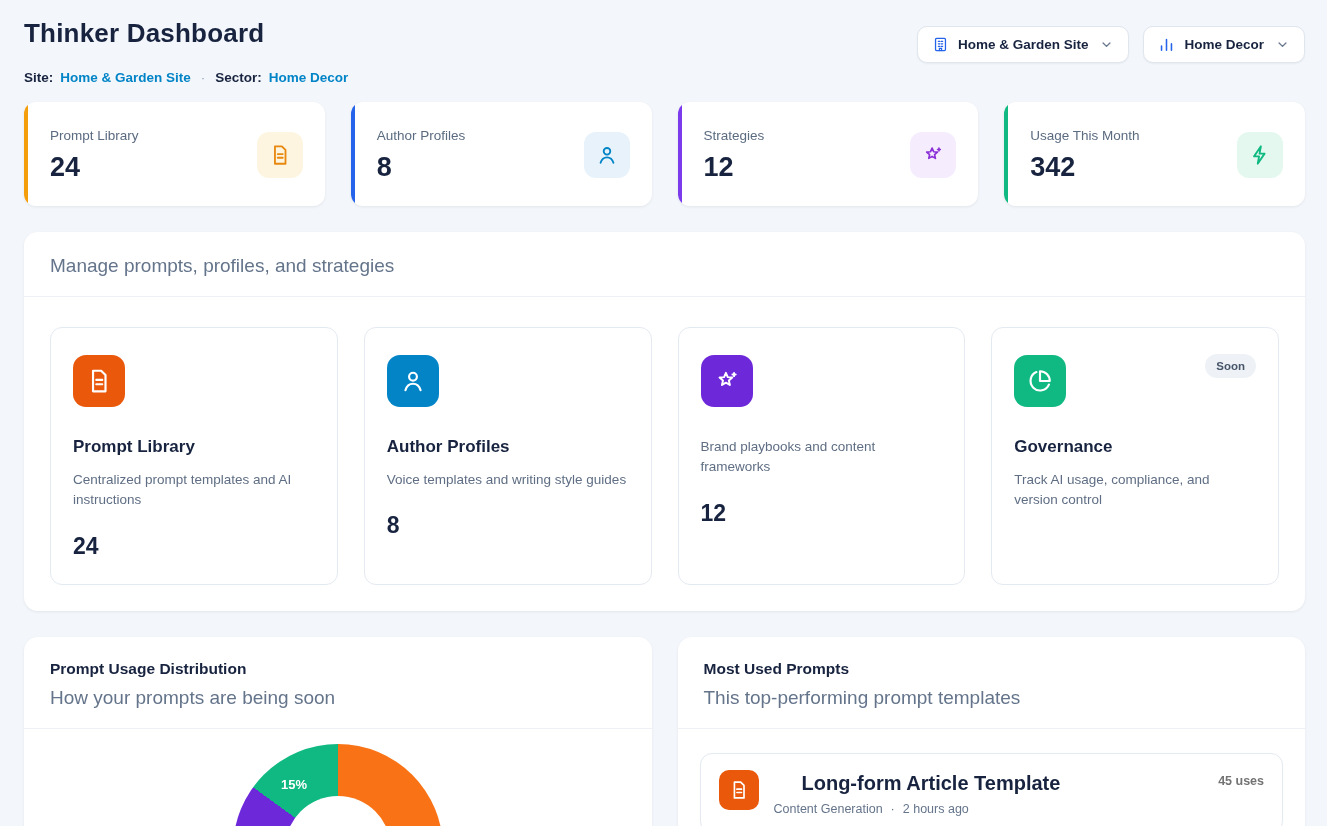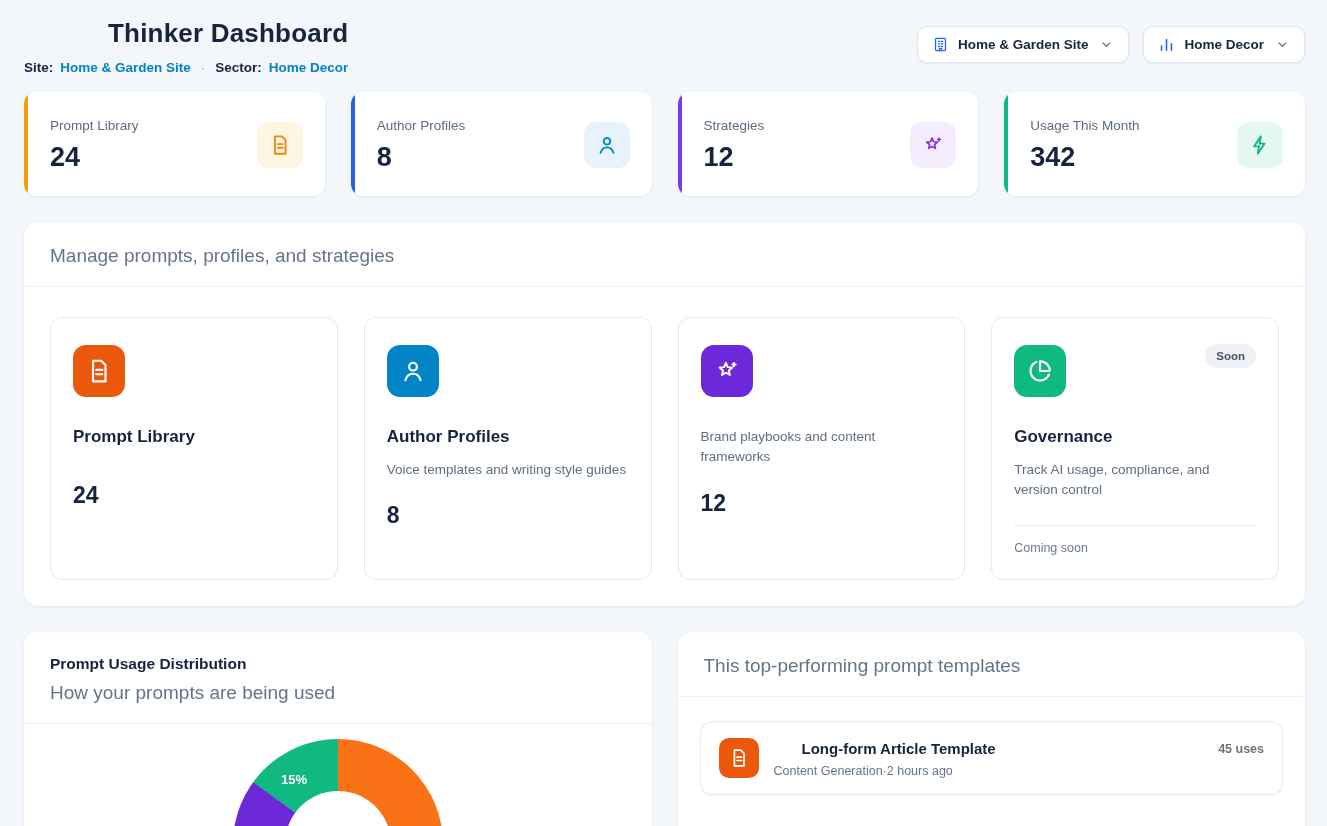--- a/index.html
+++ b/index.html
@@ -6,21 +6,21 @@
   html, body { width: 1327px; height: 826px; overflow: hidden; }
   body {
     background: #f3f6fa;
     font-family: "Liberation Sans", sans-serif;
     color: #17233f;
   }
   .page { padding: 18px 22px 0 24px; }
 
   
   .topbar { display: flex; justify-content: space-between; align-items: flex-start; }
-  .page-title { font-size: 26px; font-weight: 800; letter-spacing: .2px; color: #17233f; margin-bottom: 11px; text-align: right; }
+  .page-title { font-size: 26px; font-weight: 800; letter-spacing: .2px; color: #17233f; margin-bottom: 21px; }
   .subline { display: flex; align-items: center; gap: 7px; font-size: 13.5px; font-weight: 700; color: #17233f; }
   .subline .link { text-decoration: none; font-weight: 700; cursor: pointer; }
   .subline .dot { color: #94a3b8; font-weight: 400; padding: 0 3px; }
   .selectors { display: flex; gap: 14px; margin-top: 8px; }
   .selector {
     display: inline-flex; align-items: center; gap: 9px;
     background: #fff; border: 1px solid #dfe6ee; border-radius: 10px;
     padding: 9px 14px; font-family: inherit; font-size: 13.5px; font-weight: 700; color: #17233f;
     box-shadow: 0 1px 2px rgba(16,24,40,.05); cursor: pointer;
   }
@@ -86,22 +86,22 @@
   .prompt-item {
     display: flex; align-items: flex-start; gap: 15px;
     border: 1px solid #e4eaf1; border-radius: 12px; background: #fff;
     padding: 16px 18px; cursor: pointer; box-shadow: 0 1px 2px rgba(16,24,40,.04);
   }
   .item-icon {
     width: 40px; height: 40px; border-radius: 10px; color: #fff; flex: 0 0 auto;
     display: flex; align-items: center; justify-content: center;
   }
   .item-icon svg { width: 20px; height: 20px; }
-  .item-title { font-size: 15px; font-weight: 700; margin-top: 2px; padding-left: 28px; }
-  .item-meta { display: flex; align-items: center; font-size: 12.5px; color: #64748b; margin-top: 7px; }
+  .item-title { font-size: 20px; font-weight: 700; margin-top: 2px; padding-left: 28px; }
+  .item-meta { display: flex; align-items: center; gap: 8px; font-size: 12.5px; color: #64748b; margin-top: 7px; }
   .item-uses { margin-left: auto; font-size: 12.5px; font-weight: 700; margin-top: 4px; }
 </style>
 </head>
 <body>
 
 <div class="page">
 
   <div class="topbar">
     <div>
       <div class="page-title">Thinker Dashboard</div>
@@ -210,20 +210,21 @@
     <div class="modules-grid">
 
       <div class="module-card">
         <div class="module-icon" style="background: rgb(234, 88, 12);">
           <svg viewBox="0 0 24 24" fill="none" stroke="currentColor" stroke-width="2" stroke-linecap="round" stroke-linejoin="round">
               <path d="M6.5 2.5H14l4 4v15H6.5z"></path>
               <path d="M9.5 11h5.5M9.5 15h5.5"></path>
             </svg>
         </div>
         <div class="module-title">Prompt Library</div>
+        <div class="module-desc">Centralized prompt templates and AI instructions</div>
         <div class="module-value">24</div>
       </div>
 
       <div class="module-card">
         <div class="module-icon" style="background: rgb(2, 132, 199);">
           <svg viewBox="0 0 24 24" fill="none" stroke="currentColor" stroke-width="2" stroke-linecap="round">
               <circle cx="12" cy="8" r="3.6"></circle>
               <path d="M5 20.5c1.2-4.2 4.2-6 7-6s5.8 1.8 7 6"></path>
             </svg>
         </div>
@@ -246,43 +247,43 @@
       <div class="module-card">
         <span class="soon-badge">Soon</span>
         <div class="module-icon" style="background: rgb(16, 185, 129);">
           <svg viewBox="0 0 24 24" fill="none" stroke="currentColor" stroke-width="2" stroke-linecap="round" stroke-linejoin="round">
               <path d="M20.2 15.3A8.8 8.8 0 1 1 8.7 3.8"></path>
               <path d="M21 12A9 9 0 0 0 12 3v9z"></path>
             </svg>
         </div>
         <div class="module-title">Governance</div>
         <div class="module-desc">Track AI usage, compliance, and version control</div>
-        <div class="gov-coming">Coming soon</div>
       </div>
 
     </div>
   </div>
 
   <div class="bottom-grid">
 
     <div class="panel" style="margin-top:0;">
       <div class="panel-head">
         <div class="panel-title">Prompt Usage Distribution</div>
-        <div class="panel-sub">How your prompts are being used</div>
+        <div class="panel-sub">How your prompts are being soon</div>
       </div>
       <div class="chart-area">
         <div class="donut-wrap">
           <div class="donut" style="background: conic-gradient(rgb(249, 115, 22) 0deg, rgb(249, 115, 22) 162deg, rgb(37, 99, 235) 162deg, rgb(37, 99, 235) 252deg, rgb(109, 40, 217) 252deg, rgb(109, 40, 217) 306deg, rgb(16, 185, 129) 306deg, rgb(16, 185, 129) 360deg);"></div>
           <span class="donut-label">15%</span>
         </div>
       </div>
     </div>
 
     <div class="panel" style="margin-top:0;">
       <div class="panel-head">
+        <div class="panel-title">Most Used Prompts</div>
         <div class="panel-sub">This top-performing prompt templates</div>
       </div>
       <div class="prompt-list">
         <div class="prompt-item">
           <div class="item-icon" style="background: rgb(234, 88, 12);">
             <svg viewBox="0 0 24 24" fill="none" stroke="currentColor" stroke-width="2" stroke-linecap="round" stroke-linejoin="round">
                 <path d="M6.5 2.5H14l4 4v15H6.5z"></path>
                 <path d="M9.5 11h5.5M9.5 15h5.5"></path>
               </svg>
           </div>

